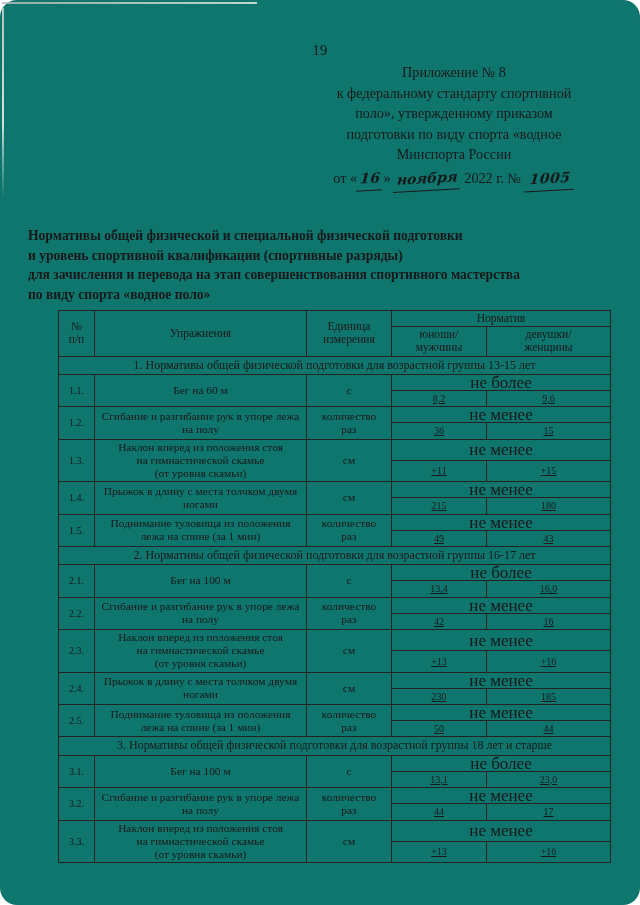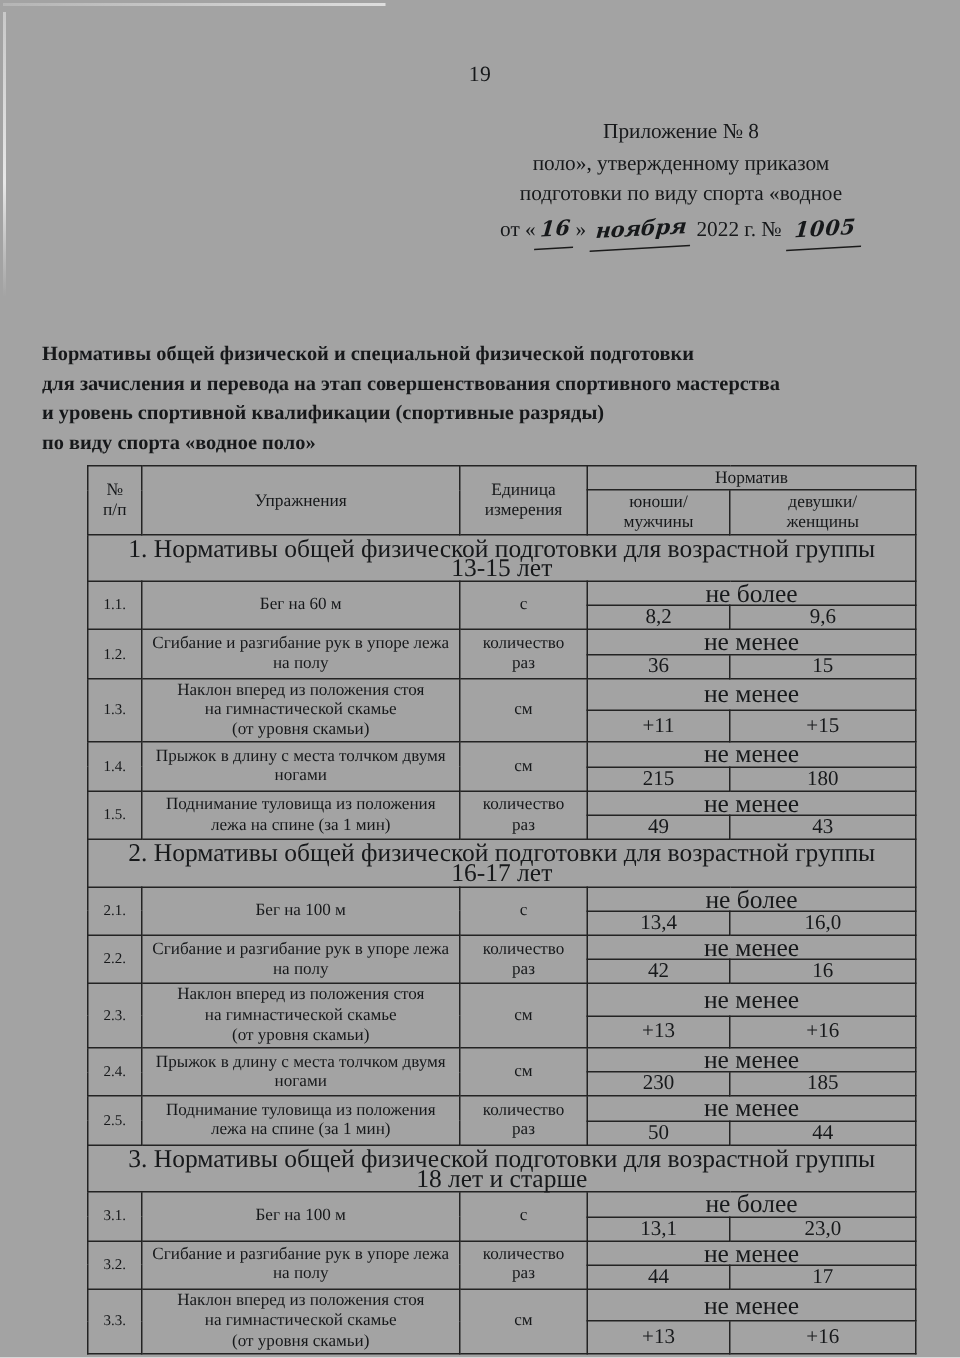--- a/index.html
+++ b/index.html
@@ -11,22 +11,23 @@
     width: 640px;
     height: 905px;
     font-family: "Liberation Serif", "DejaVu Serif", serif;
     color: #16181a;
     position: relative;
     overflow: hidden;
   }
   .page {
     position: absolute;
     inset: 0;
-    background: #a3a3a3;
+    background: #0f766e;
     box-sizing: border-box;
+    border-radius: 17px;
   }
   
   .scan-edge-left {
     position: absolute;
     left: 2px; top: 8px;
     width: 2px; height: 190px;
     background: linear-gradient(to bottom, #cfcfcf, #f4f4f4 60%, transparent);
     opacity: .85;
   }
   .scan-edge-top {
@@ -41,21 +42,21 @@
     position: absolute;
     top: 42px;
     left: 0; right: 0;
     text-align: center;
     font-size: 14.5px;
     letter-spacing: .2px;
   }
 
   .header-block {
     position: absolute;
-    top: 78px;
+    top: 62px;
     right: 36px;
     width: 300px;
     text-align: center;
     font-size: 14.2px;
     line-height: 20.5px;
   }
   .header-block .hline { white-space: nowrap; }
 
   .date-line {
     margin-top: 3px;
@@ -103,61 +104,63 @@
     border: 1px solid #232323;
     padding: 1px 2px;
     text-align: center;
     vertical-align: middle;
     font-weight: normal;
   }
   th.hcell { font-size: 11.6px; }
   td.num-cell { width: 36px; font-size: 10px; }
   td.ex-cell  { width: 212px; }
   td.unit-cell{ width: 85px; }
-  td.val-cell { width: 95px; font-size: 14px; }
+  td.val-cell { width: 95px; font-size: 10px; text-decoration: underline; }
   col.c-num  { width: 36px; }
   col.c-ex   { width: 212px; }
   col.c-unit { width: 85px; }
   col.c-boys { width: 95px; }
   col.c-girls{ width: 124px; }
 
   tr.section-row td {
-    font-size: 17px;
-    padding: 2px 18px;
+    font-size: 12px;
+    padding: 2px 8px;
   }
   td.limit-cell {
     font-size: 17px;
     padding: 1px 2px;
     border-bottom: 1px solid #232323;
     margin-top: 42px;
   }
 </style>
 </head>
 <body>
 
 <div class="page">
 
   <div class="scan-edge-top"></div>
   <div class="scan-edge-left"></div>
 
   <div class="page-number">19</div>
 
   <div class="header-block">
     <div class="hline">Приложение № 8</div>
+    <div class="hline">к федеральному стандарту спортивной</div>
     <div class="hline">поло», утвержденному приказом</div>
     <div class="hline">подготовки по виду спорта «водное</div>
+    <div class="hline">Минспорта России</div>
     <div class="date-line">
       <span>от «</span><span class="hand day">16</span><span>»</span> <span class="hand month">ноября</span> <span>2022 г. №</span> <span class="hand num">1005</span>
     </div>
   </div>
 
   <div class="doc-title">
     <div class="tline">Нормативы общей физической и специальной физической подготовки</div>
+    <div class="tline">и уровень спортивной квалификации (спортивные разряды)</div>
     <div class="tline">для зачисления и перевода на этап совершенствования спортивного мастерства</div>
-    <div class="tline">и уровень спортивной квалификации (спортивные разряды)</div>
     <div class="tline">по виду спорта «водное поло»</div>
   </div>
 
   <table class="norms">
     <colgroup>
       <col class="c-num">
         <col class="c-ex">
         <col class="c-unit">
         <col class="c-boys">
         <col class="c-girls">

